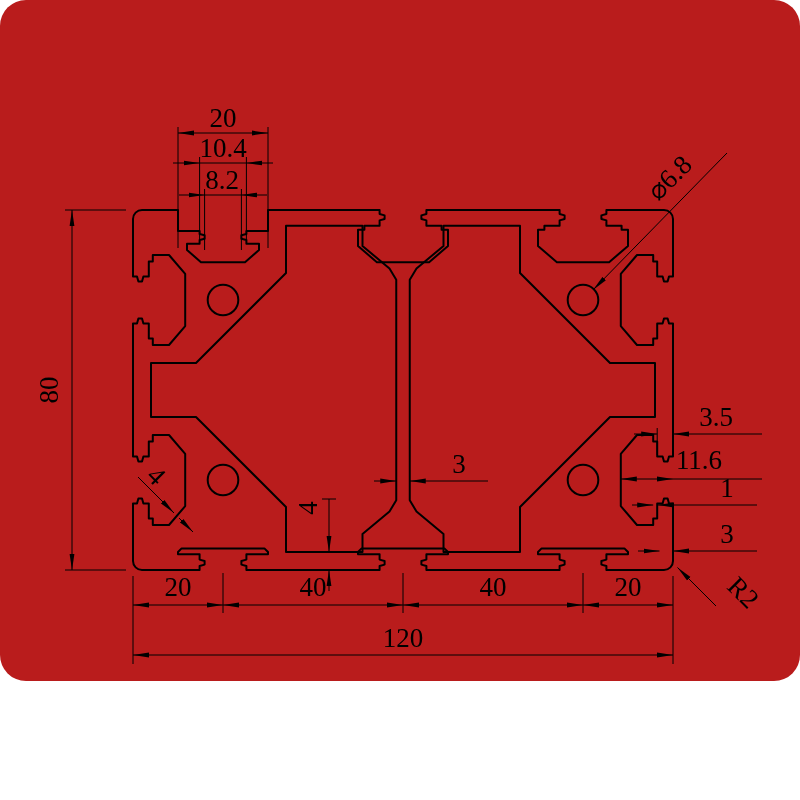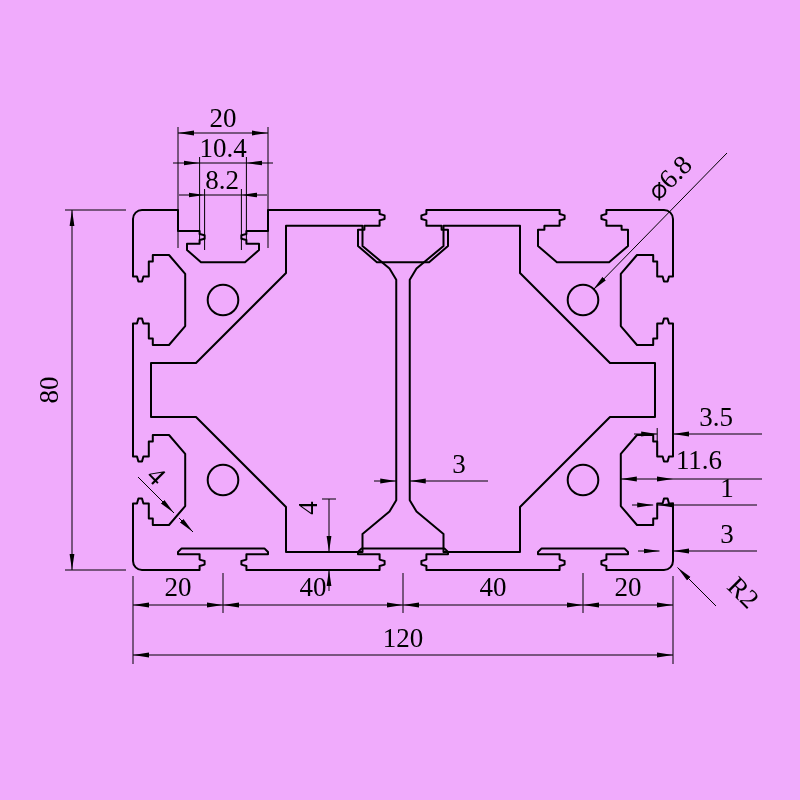--- a/index.html
+++ b/index.html
@@ -1,16 +1,16 @@
 <!DOCTYPE html>
 <html><head>
 <meta charset="utf-8">
 <style>
   html,body{margin:0;padding:0;background:#fff;}
-  .canvas{position:relative;width:800px;height:800px;background:#f0abfc;overflow:hidden;}
+  .canvas{position:relative;width:800px;height:681px;background:#b91c1c;overflow:hidden;border-radius:26px;}
   svg{display:block;}
   .dimtext{font-family:"Liberation Serif",serif;font-size:27px;fill:#000;}
 </style>
 </head>
 <body>
 
 <div class="canvas">
 <svg width="800" height="800" viewBox="0 0 800 800">
   <defs>
     <marker id="arr" viewBox="0 0 16 6" refX="16" refY="3" markerWidth="16" markerHeight="6" markerUnits="userSpaceOnUse" orient="auto-start-reverse">

